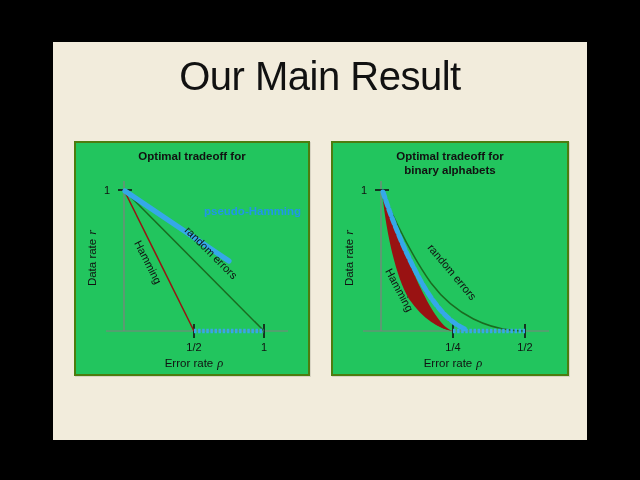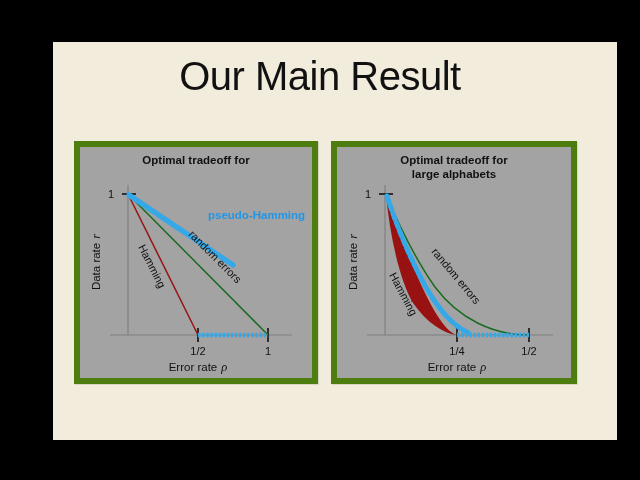--- a/index.html
+++ b/index.html
@@ -1,22 +1,22 @@
 <!DOCTYPE html>
 <html><head>
 <meta charset="utf-8">
 <style>
   html,body{margin:0;padding:0;background:#000;}
   body{width:640px;height:480px;overflow:hidden;
        font-family:"Liberation Sans",sans-serif;}
   #slide{position:absolute;left:53px;top:42px;width:534px;height:398px;
-         background:#f2ecdc;padding-left:30px;}
+         background:#f2ecdc;}
   #title{position:absolute;left:0;top:12px;width:534px;text-align:center;
          font-size:40px;color:#111;letter-spacing:-0.5px;font-weight:400;}
-  .panel{position:absolute;background:#a3a3a3;border:6px solid #4d7c0f;
+  .panel{position:absolute;background:#22c55e;border:2px solid #4d7c0f;
          box-shadow:1px 1px 0 rgba(0,0,0,.10);}
   #panel-left{left:21px;top:99px;width:232px;height:231px;}
   #panel-right{left:278px;top:99px;width:234px;height:231px;}
   .ptitle{position:absolute;left:0;top:6px;width:100%;text-align:center;
           font-size:11.5px;font-weight:bold;color:#111;line-height:14px;}
   .svgwrap{position:absolute;left:0;top:0;width:100%;height:100%;}
   svg{display:block;}
   .axtxt{font-family:"Liberation Sans",sans-serif;font-size:11px;fill:#111;}
   .axlab{font-family:"Liberation Sans",sans-serif;font-size:11.5px;fill:#111;}
   .ital{font-family:"Liberation Serif",serif;font-style:italic;font-size:12.5px;}
@@ -63,21 +63,21 @@
 
         <text class="axlab" x="118" y="224" text-anchor="middle"><tspan>Error rate</tspan><tspan class="ital" dx="4">ρ</tspan></text>
         <text class="axlab" x="20" y="115" text-anchor="middle" transform="rotate(-90 20 115)"><tspan>Data rate</tspan><tspan class="ital" dx="4">r</tspan></text>
       </svg>
     </div>
   </div>
 
   <div class="panel" id="panel-right">
     <div class="ptitle">
       <div>Optimal tradeoff for</div>
-      <div>large alphabets</div>
+      <div>binary alphabets</div>
     </div>
     <div class="svgwrap">
       <svg width="234" height="231" viewBox="0 0 234 231">
 
         <line x1="48" y1="38" x2="48" y2="188" stroke="#808080" stroke-width="1.2"></line>
         <line x1="30" y1="188" x2="216" y2="188" stroke="#808080" stroke-width="1.2"></line>
 
         <line x1="42" y1="47" x2="56" y2="47" stroke="#111" stroke-width="1.6"></line>
         <line x1="120" y1="181" x2="120" y2="195" stroke="#111" stroke-width="1.6"></line>
         <line x1="192" y1="181" x2="192" y2="195" stroke="#111" stroke-width="1.6"></line>

